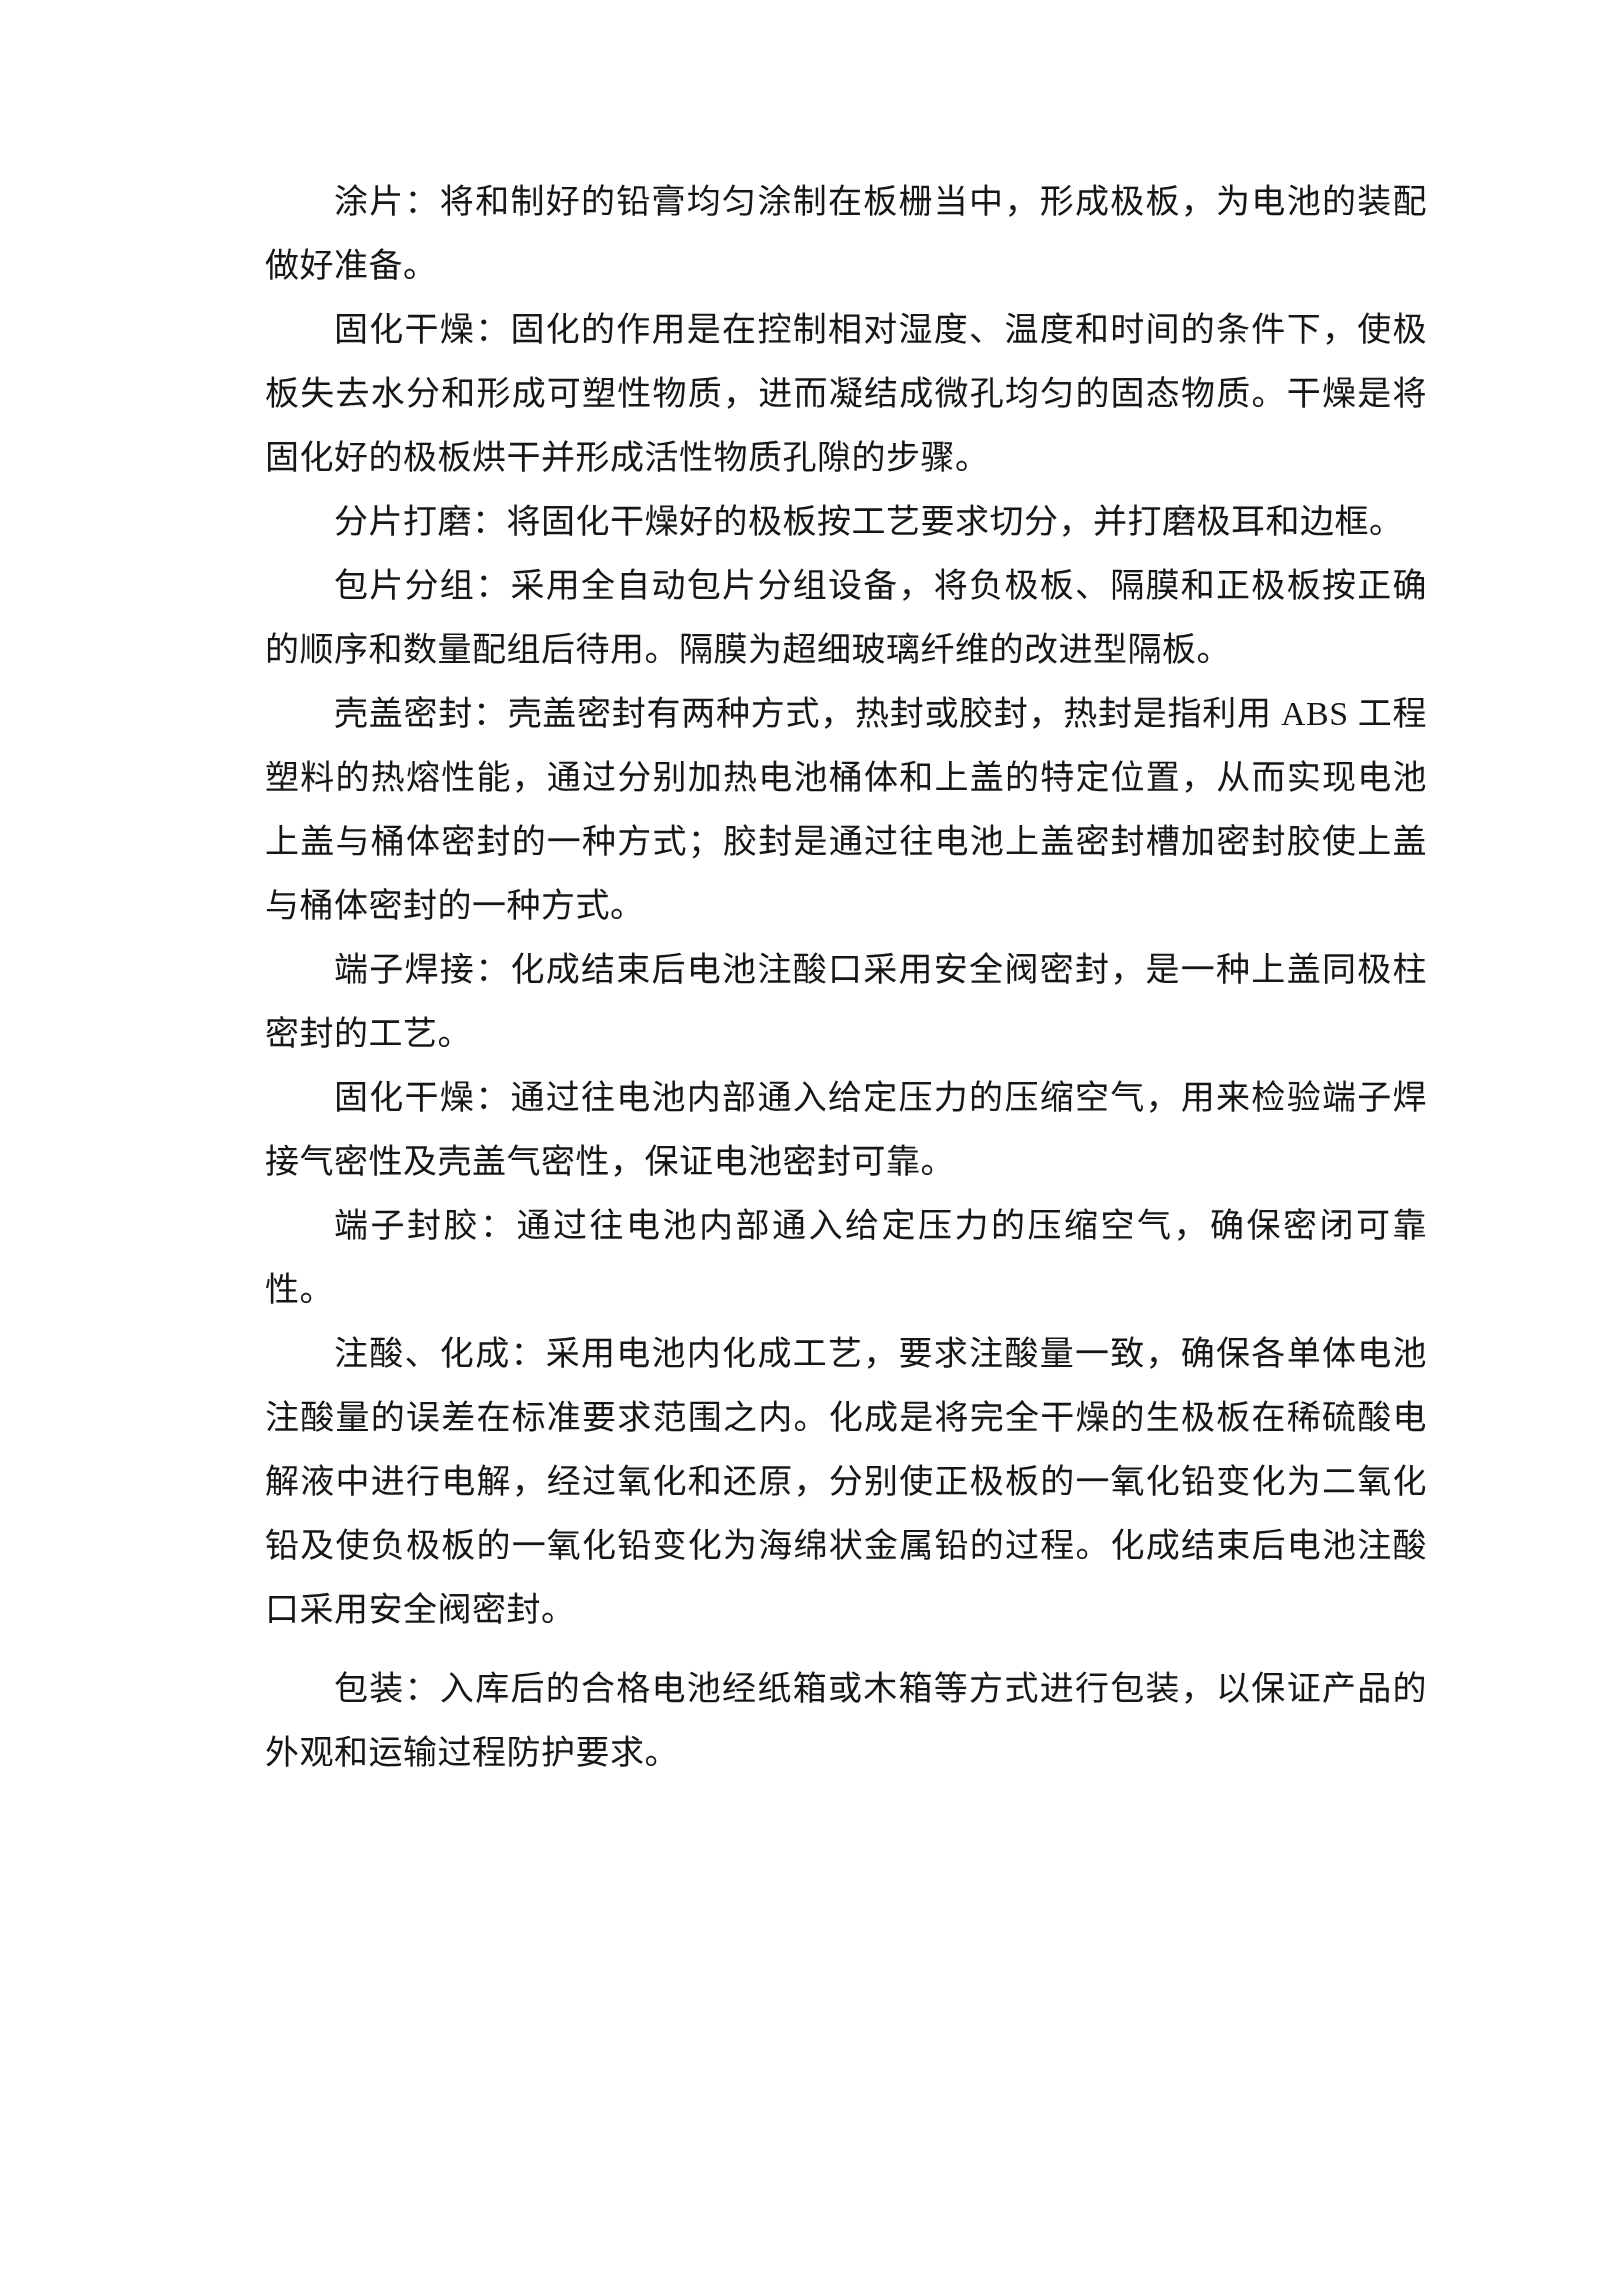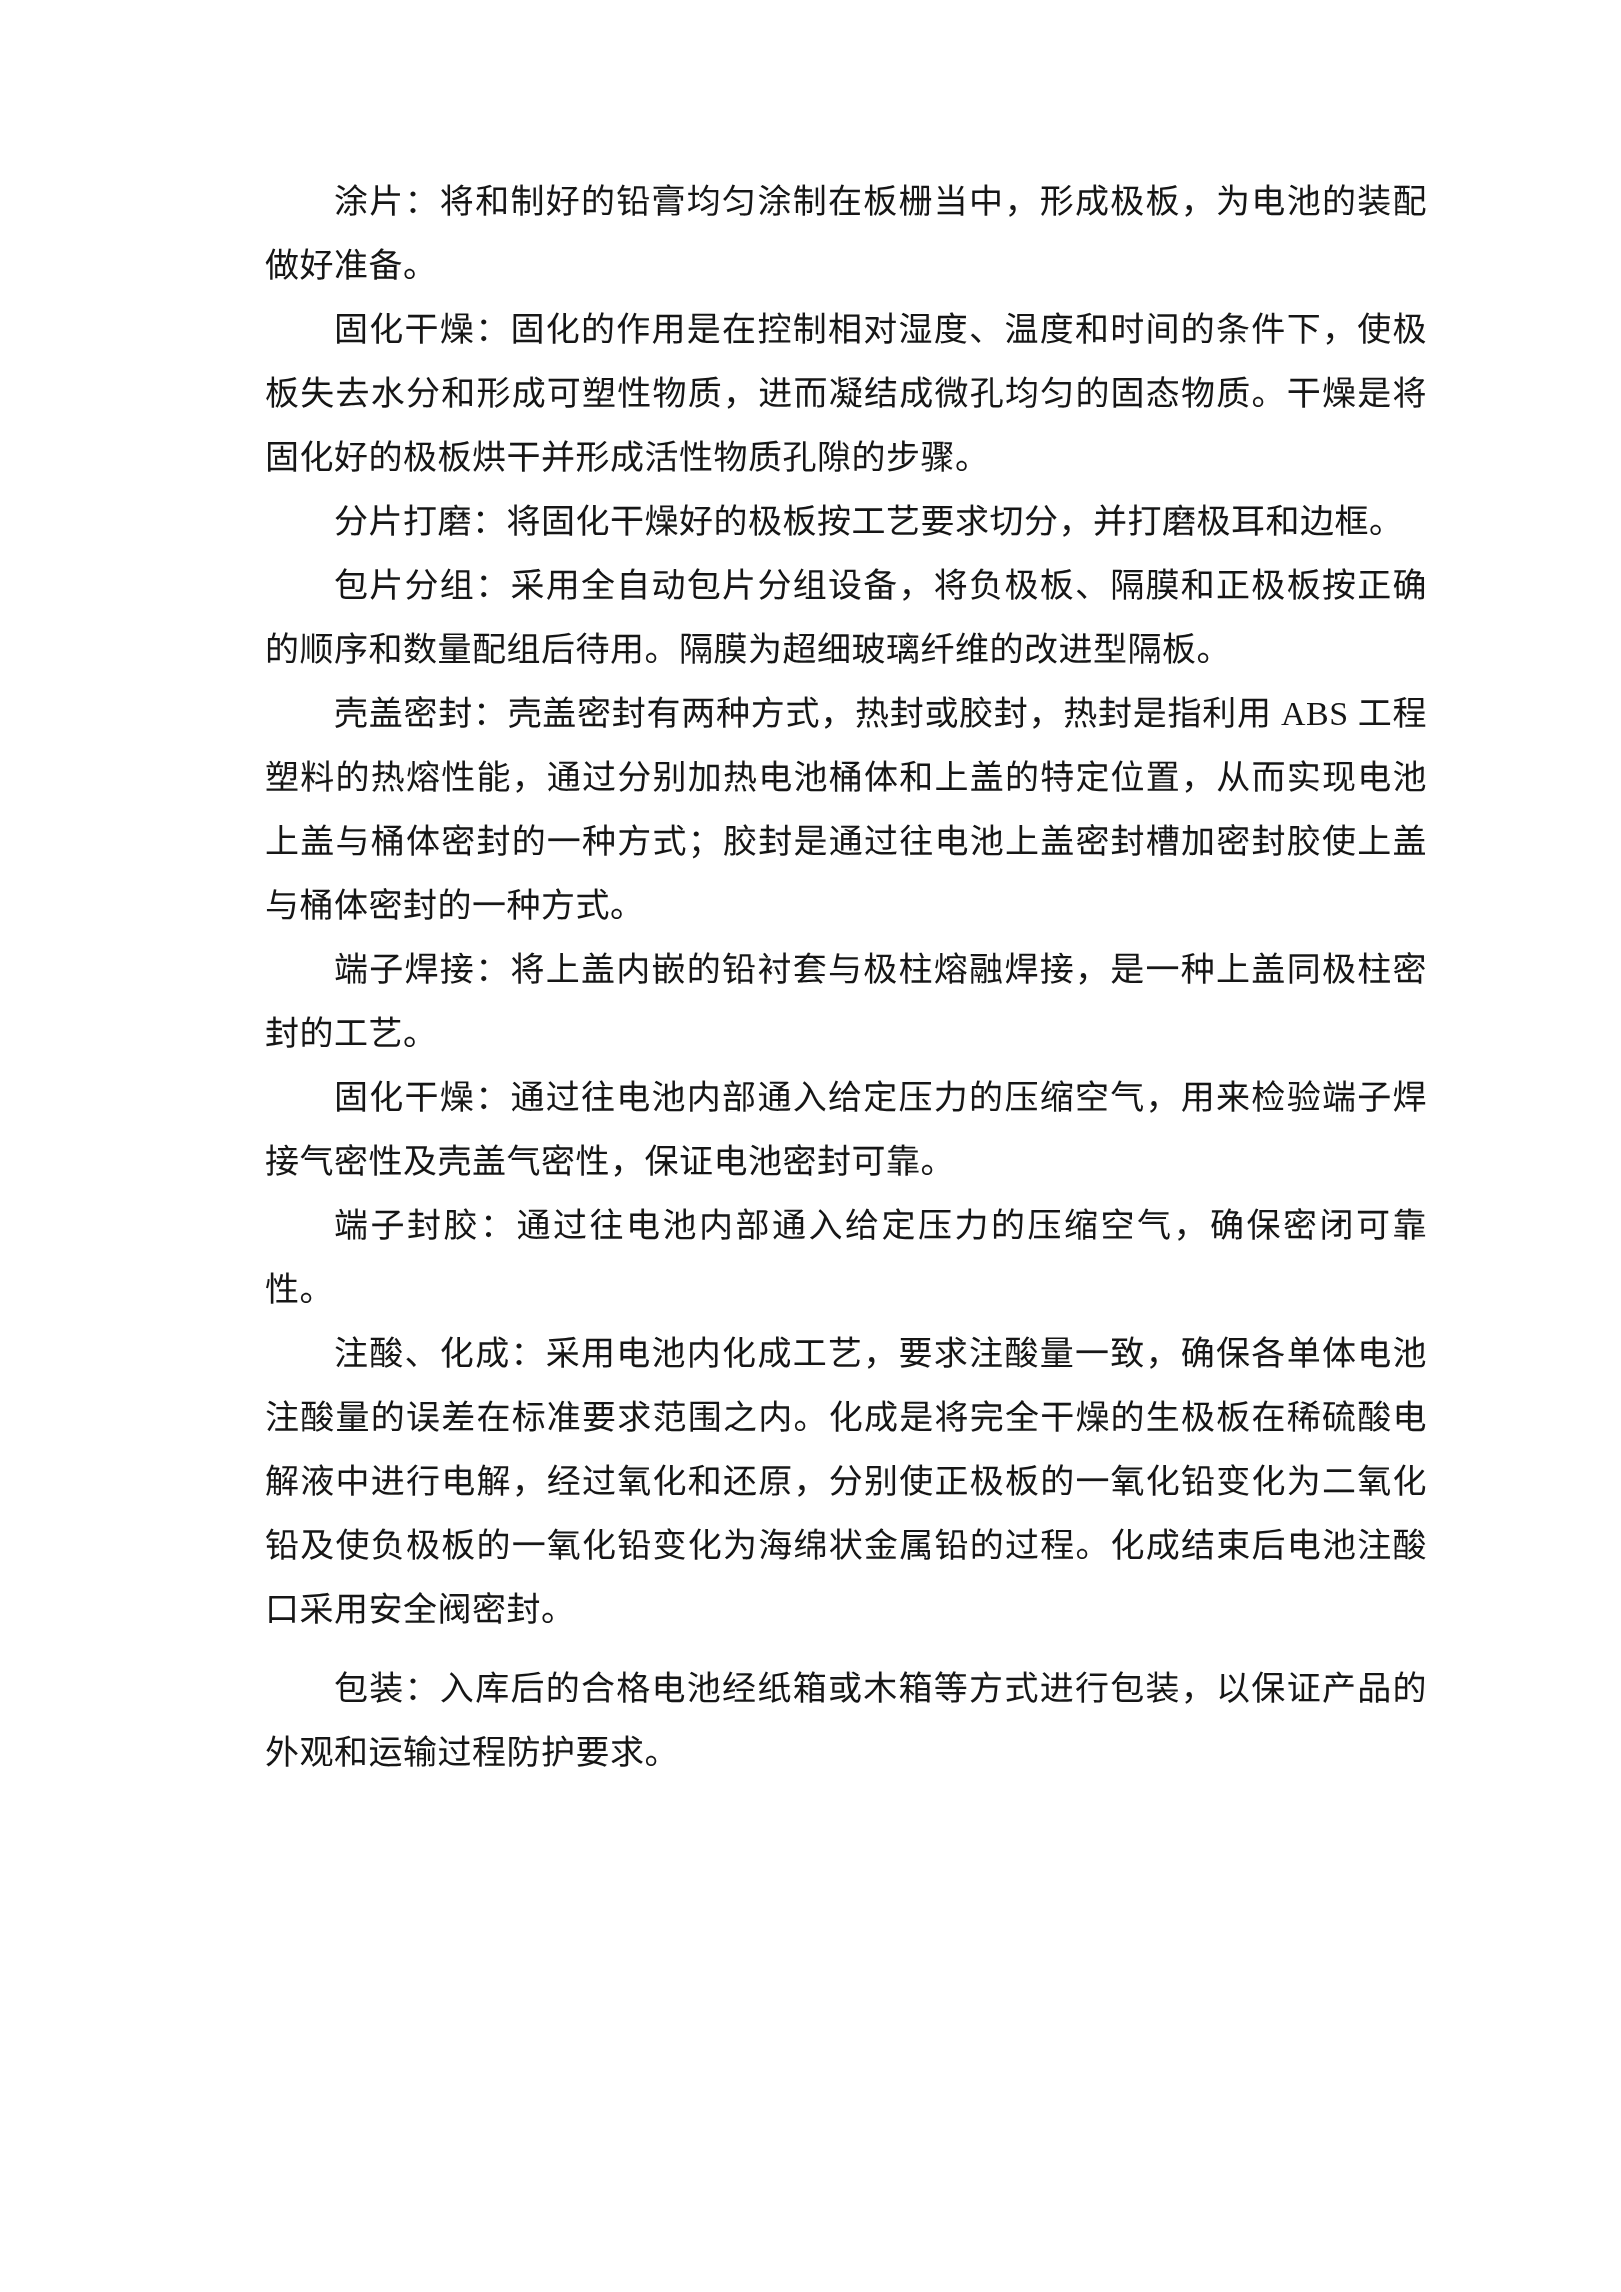--- a/index.html
+++ b/index.html
@@ -40,20 +40,20 @@
 </head>
 <body>
 
 <div class="page">
   <div class="doc-body">
     <p class="para">涂片：将和制好的铅膏均匀涂制在板栅当中，形成极板，为电池的装配做好准备。</p>
     <p class="para">固化干燥：固化的作用是在控制相对湿度、温度和时间的条件下，使极板失去水分和形成可塑性物质，进而凝结成微孔均匀的固态物质。干燥是将固化好的极板烘干并形成活性物质孔隙的步骤。</p>
     <p class="para">分片打磨：将固化干燥好的极板按工艺要求切分，并打磨极耳和边框。</p>
     <p class="para">包片分组：采用全自动包片分组设备，将负极板、隔膜和正极板按正确的顺序和数量配组后待用。隔膜为超细玻璃纤维的改进型隔板。</p>
     <p class="para">壳盖密封：壳盖密封有两种方式，热封或胶封，热封是指利用 ABS 工程塑料的热熔性能，通过分别加热电池桶体和上盖的特定位置，从而实现电池上盖与桶体密封的一种方式；胶封是通过往电池上盖密封槽加密封胶使上盖与桶体密封的一种方式。</p>
-    <p class="para">端子焊接：将上盖内嵌的铅衬套与极柱熔融焊接，是一种上盖同极柱密封的工艺。</p>
+    <p class="para">端子焊接：化成结束后电池注酸口采用安全阀密封，是一种上盖同极柱密封的工艺。</p>
     <p class="para">固化干燥：通过往电池内部通入给定压力的压缩空气，用来检验端子焊接气密性及壳盖气密性，保证电池密封可靠。</p>
     <p class="para">端子封胶：通过往电池内部通入给定压力的压缩空气，确保密闭可靠性。</p>
     <p class="para">注酸、化成：采用电池内化成工艺，要求注酸量一致，确保各单体电池注酸量的误差在标准要求范围之内。化成是将完全干燥的生极板在稀硫酸电解液中进行电解，经过氧化和还原，分别使正极板的一氧化铅变化为二氧化铅及使负极板的一氧化铅变化为海绵状金属铅的过程。化成结束后电池注酸口采用安全阀密封。</p>
     <p class="para extra-gap">包装：入库后的合格电池经纸箱或木箱等方式进行包装，以保证产品的外观和运输过程防护要求。</p>
   </div>
 </div>
 
 
 </body></html>

